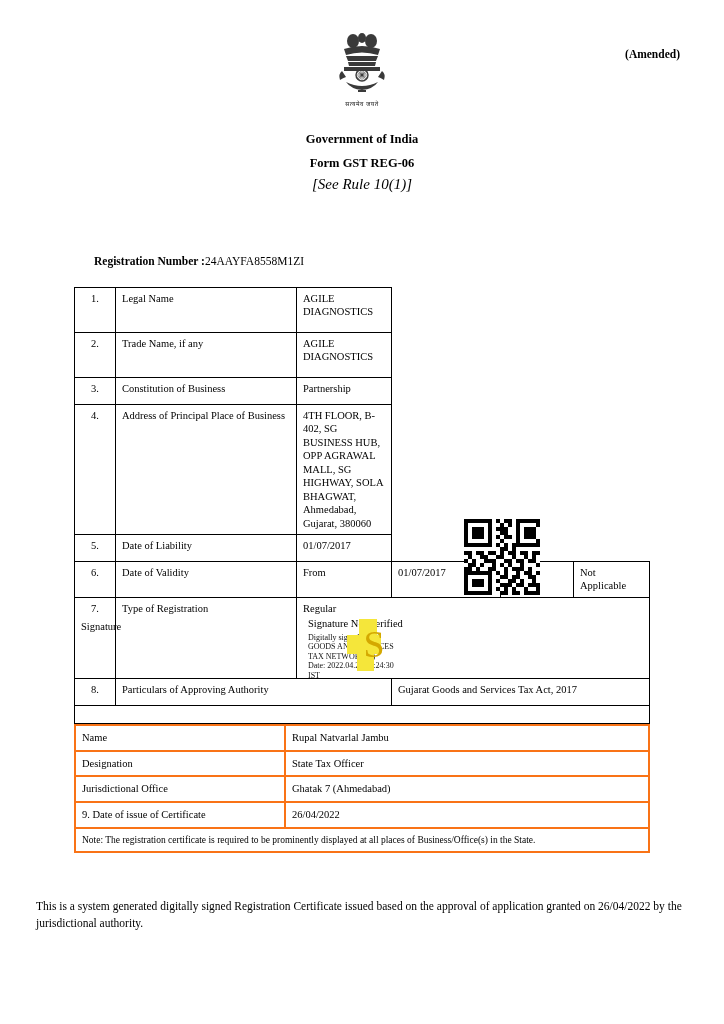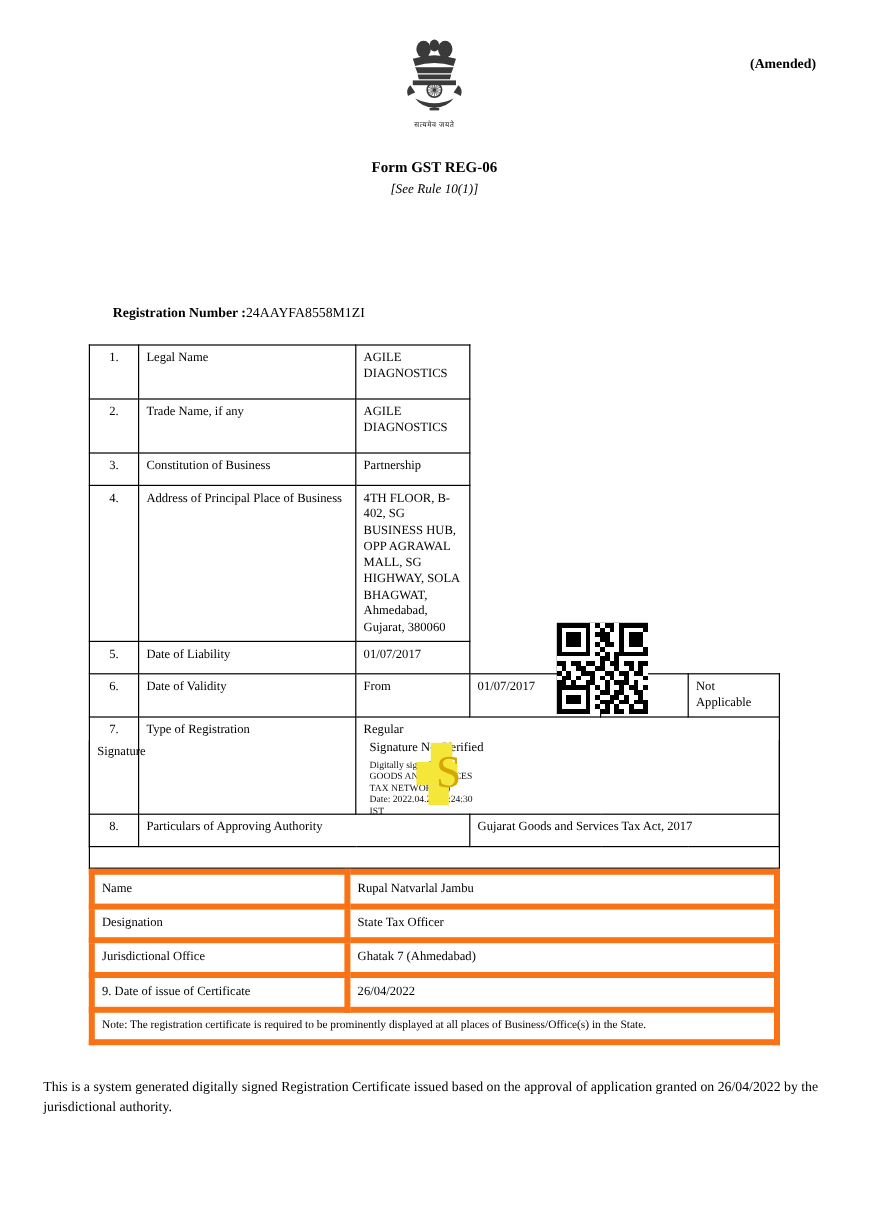--- a/index.html
+++ b/index.html
@@ -63,21 +63,21 @@
     font-size: 12.5px;
     margin-bottom: 9px;
   }
   .head-block .form {
     font-weight: bold;
     font-size: 12.5px;
     margin-bottom: 5px;
   }
   .head-block .rule {
     font-style: italic;
-    font-size: 11px;
+    font-size: 15px;
   }
   .cert-title {
     position: absolute;
     left: 0;
     right: 0;
     top: 213px;
     text-align: center;
     font-weight: bold;
     font-size: 12.5px;
   }
@@ -188,21 +188,21 @@
 
   table.auth {
     position: absolute;
     left: 74px;
     top: 724px;
     width: 576px;
     border-collapse: collapse;
     font-size: 10.5px;
   }
   table.auth td {
-    border: 5px solid #f97316;
+    border: 2px solid #f97316;
     padding: 5px 6px;
     vertical-align: middle;
     line-height: 1.3;
   }
   table.auth td.k { width: 196px; }
   .note-row td {
     font-size: 9.5px;
     padding: 4px 6px;
   }
   .footer {
@@ -251,20 +251,21 @@
         <path d="M48 43 q4 3 2 9 q-3 -2 -6 -3 z"></path>
 
         <path d="M12 54 q16 8 32 0 q-5 7 -16 8 q-11 -1 -16 -8 z"></path>
         <rect x="24" y="62" width="8" height="2"></rect>
       </g>
     </svg>
     <div class="emblem-caption">सत्यमेव जयते</div>
   </div>
 
   <div class="head-block">
+    <div class="gov">Government of India</div>
     <div class="form">Form GST REG-06</div>
     <div class="rule">[See Rule 10(1)]</div>
   </div>
 
 
   <div class="regno">
     <span class="lbl">Registration Number :</span><span class="val">24AAYFA8558M1ZI</span>
   </div>
 
   <table class="main">

